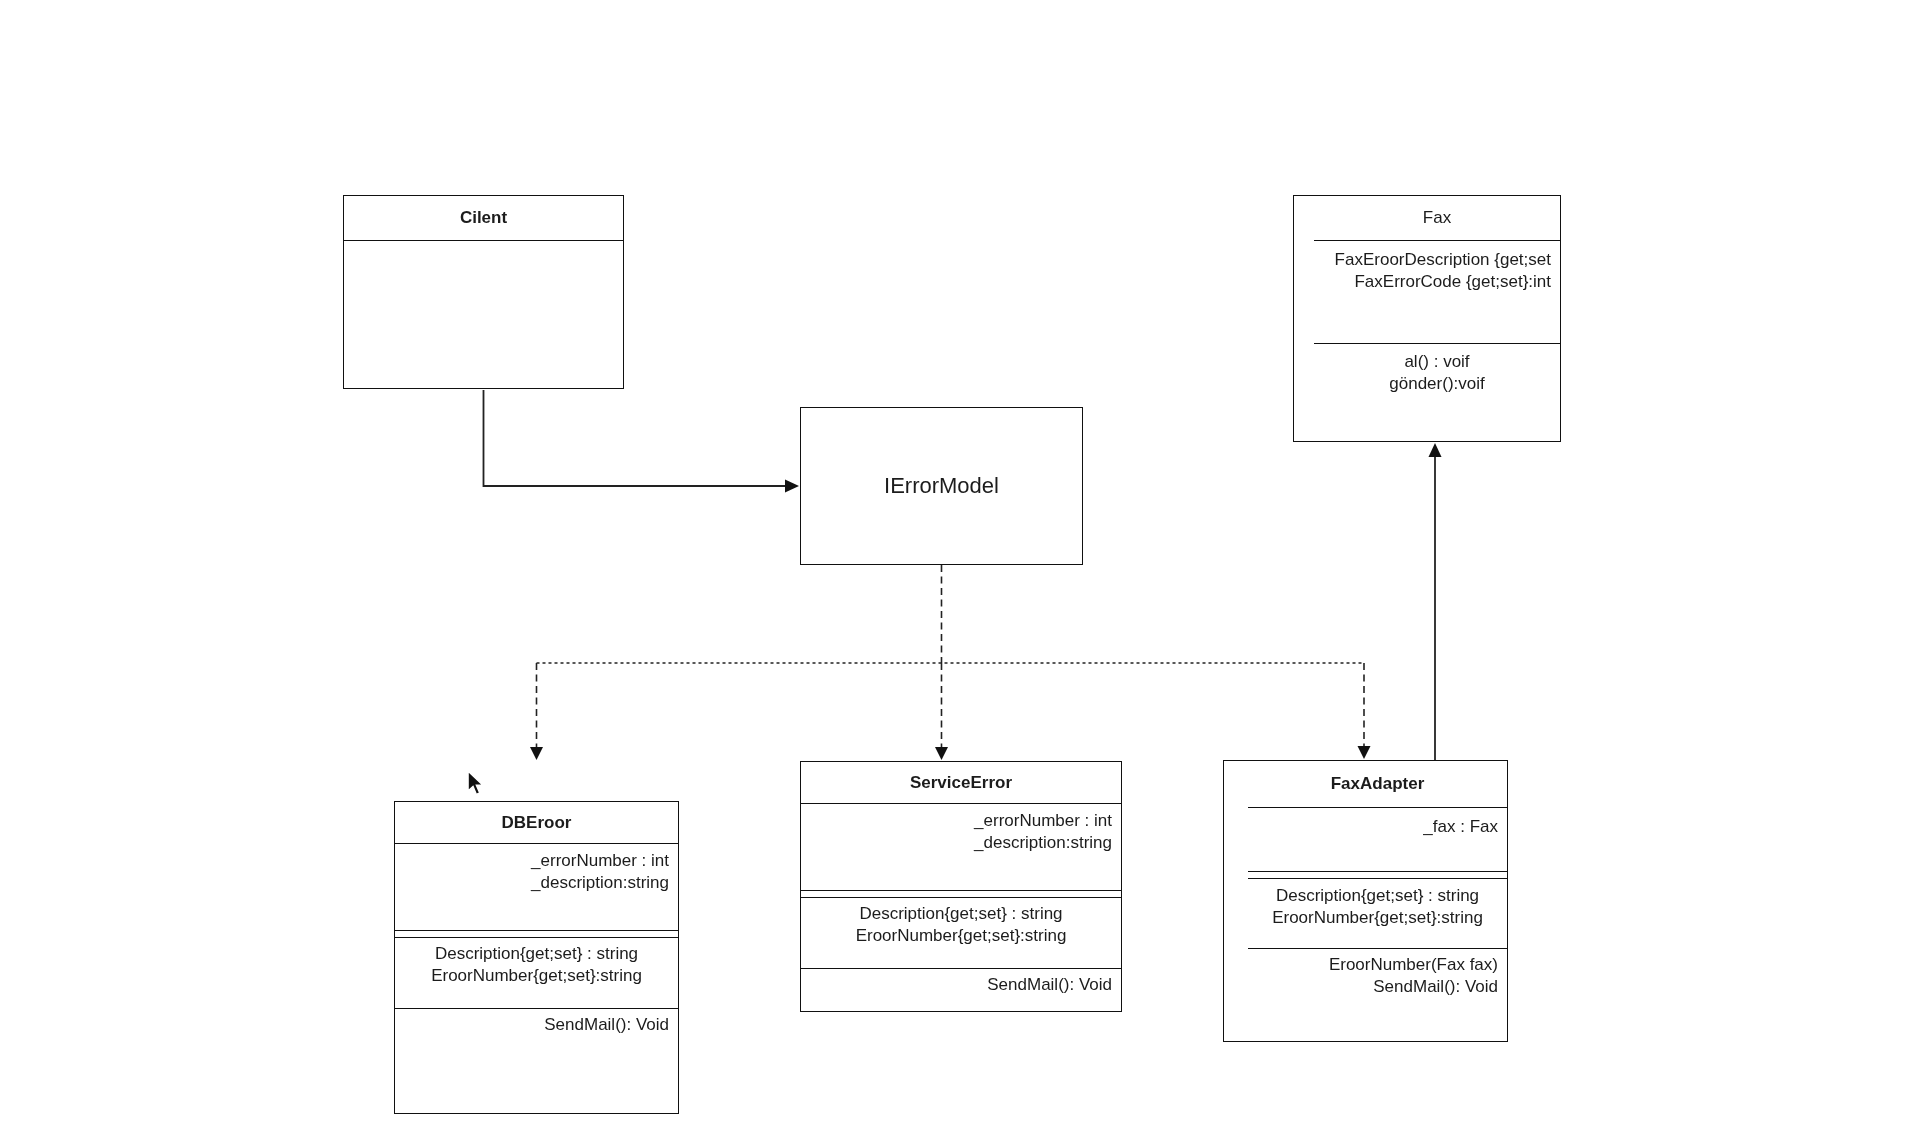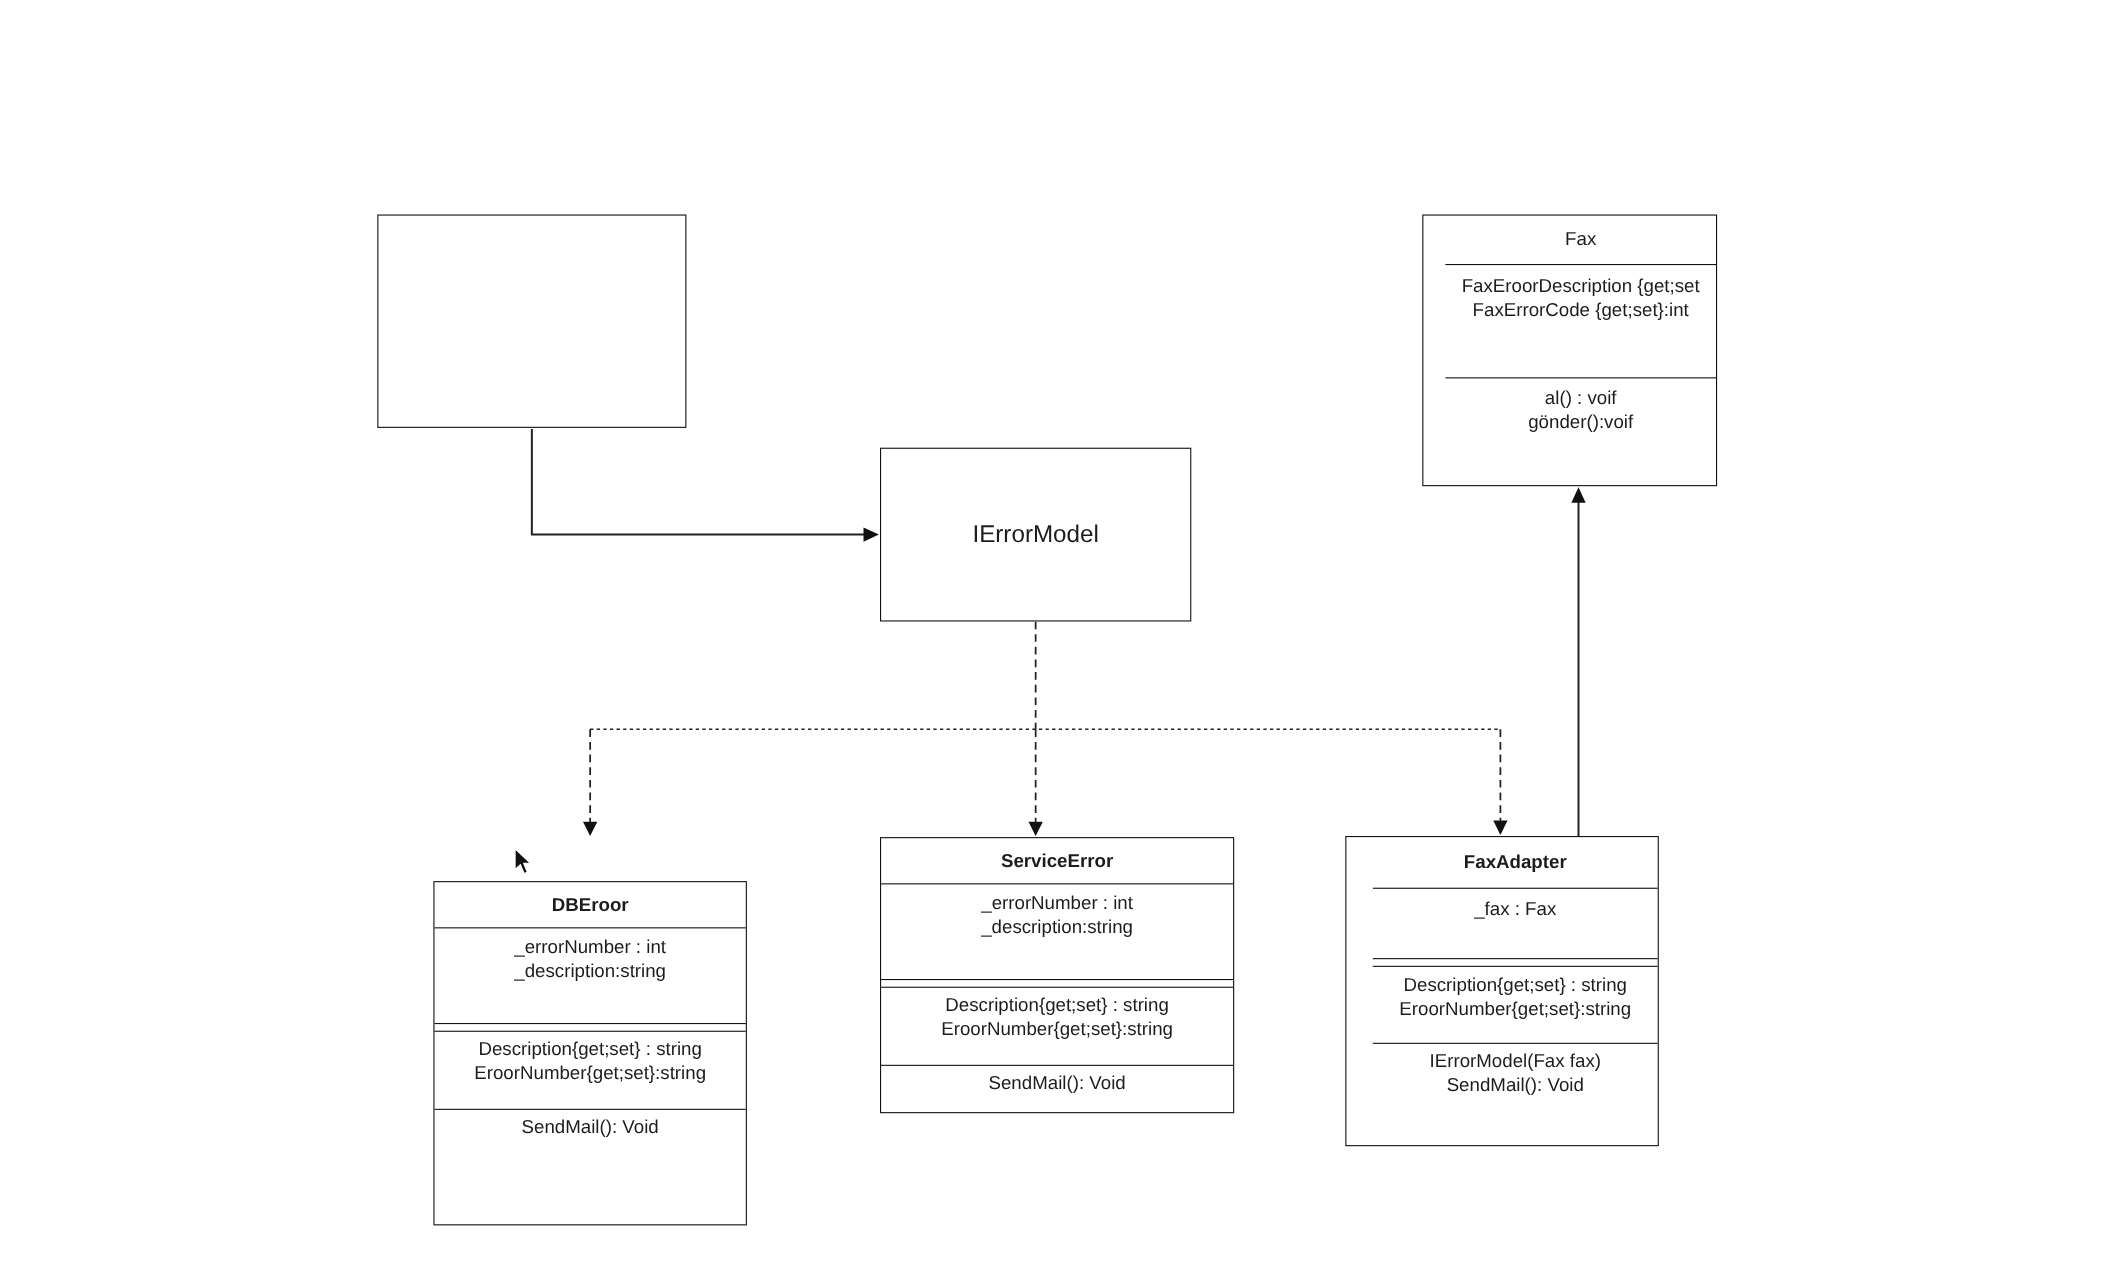--- a/index.html
+++ b/index.html
@@ -31,21 +31,21 @@
     display: flex;
     align-items: center;
     justify-content: center;
     border-bottom: 1.6px solid #111111;
     flex: 0 0 auto;
   }
   .uml .title.bold { font-weight: bold; }
   .uml .section { flex: 0 0 auto; overflow: hidden; }
   .uml .section.rule { border-bottom: 1.6px solid #111111; }
   .uml .section .line { white-space: nowrap; overflow: hidden; }
-  .uml .section.left   { text-align: center;  padding: 5px 9px 0 9px; }
+  .uml .section.left   { text-align: right;  padding: 5px 9px 0 9px; }
   .uml .section.center { text-align: center; padding: 5px 2px 0 2px; }
   .uml .spacer { flex: 0 0 auto; height: 7px; border-bottom: 1.6px solid #111111; }
   .uml .grow { flex: 1 1 auto; }
   .single-label {
     position: absolute;
     display: flex;
     align-items: center;
     justify-content: center;
     background: #ffffff;
     border: 1.6px solid #111111;
@@ -70,20 +70,21 @@
     <path d="M 941.5 663 V 749" fill="none" stroke="#222222" stroke-width="1.6" stroke-dasharray="7 4.5"></path>
     <polygon points="941.5,760 935,747 948,747" fill="#111111"></polygon>
     <path d="M 1364 663 V 748" fill="none" stroke="#222222" stroke-width="1.6" stroke-dasharray="7 4.5"></path>
     <polygon points="1364,759 1357.5,746 1370.5,746" fill="#111111"></polygon>
 
     <path d="M 1435 760 V 454" fill="none" stroke="#222222" stroke-width="1.8"></path>
     <polygon points="1435,443 1428.5,457 1441.5,457" fill="#111111"></polygon>
   </svg>
 
   <div class="uml" style="left:343px; top:195px; width:281px; height:194px;">
+    <div class="title bold" style="height:45px;">Cilent</div>
     <div class="section grow"></div>
   </div>
 
   <div class="uml" style="left:1293px; top:195px; width:268px; height:247px;padding-left:20px;">
     <div class="title" style="height:45px;">Fax</div>
     <div class="section rule left" style="height:103px; padding-top:8px;">
         <div class="line">FaxEroorDescription {get;set</div>
         <div class="line">FaxErrorCode {get;set}:int</div>
       </div>
     <div class="section center grow" style="padding-top:7px;">
@@ -132,21 +133,21 @@
     <div class="title bold" style="height:47px;">FaxAdapter</div>
     <div class="section rule left" style="height:64px; padding-top:8px;">
         <div class="line">_fax : Fax</div>
       </div>
     <div class="spacer"></div>
     <div class="section rule center" style="height:70px; padding-top:6px;">
         <div class="line">Description{get;set} : string</div>
         <div class="line">EroorNumber{get;set}:string</div>
       </div>
     <div class="section left grow">
-        <div class="line">IErrorModel(Fax fax)</div>
+        <div class="line">EroorNumber(Fax fax)</div>
         <div class="line">SendMail(): Void</div>
       </div>
   </div>
 
   <svg class="cursor" style="left:466px; top:770px;" width="26" height="28" viewBox="0 0 26 28" xmlns="http://www.w3.org/2000/svg">
     <path d="M2 1 L2 21 L7 16.5 L10.3 24.5 L13.8 23 L10.5 15.2 L17 15.2 Z" fill="#111111" stroke="#ffffff" stroke-width="1.6"></path>
   </svg>
 
 </div>
 

